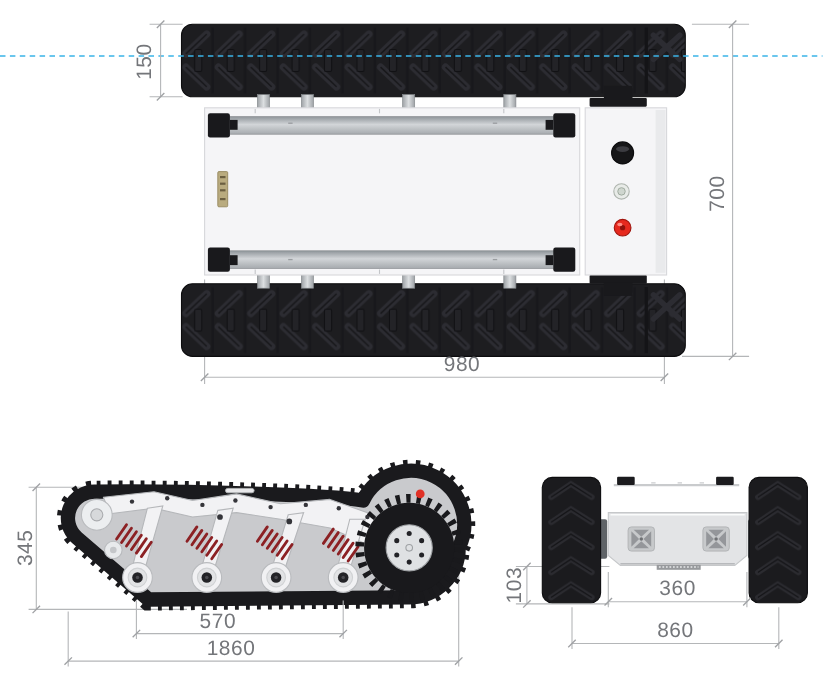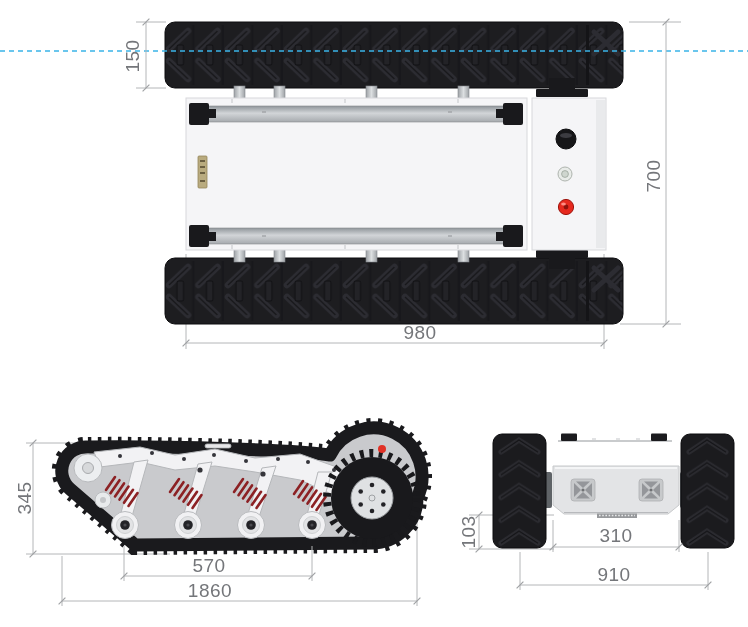--- a/index.html
+++ b/index.html
@@ -345,20 +345,20 @@
     <use href="#tick" x="520" y="585"></use>
         <use href="#tick" x="708" y="585"></use>
   </g>
 </svg>
 
 <div class="dim-label vert" style="left:132px;top:56px">150</div>
 <div class="dim-label vert" style="left:653px;top:176px">700</div>
 <div class="dim-label" style="left:420px;top:332px">980</div>
 
 <div class="dim-label vert" style="left:24px;top:498px">345</div>
-<div class="dim-label" style="left:209px;top:565px">570</div>
+<div class="dim-label" style="left:198px;top:565px">570</div>
 <div class="dim-label" style="left:210px;top:590px">1860</div>
 
 <div class="dim-label vert" style="left:468px;top:532px">103</div>
-<div class="dim-label" style="left:616px;top:535px">310</div>
-<div class="dim-label" style="left:614px;top:574px">910</div>
+<div class="dim-label" style="left:616px;top:535px">360</div>
+<div class="dim-label" style="left:614px;top:574px">860</div>
 
 </div>
 
 </body></html>

